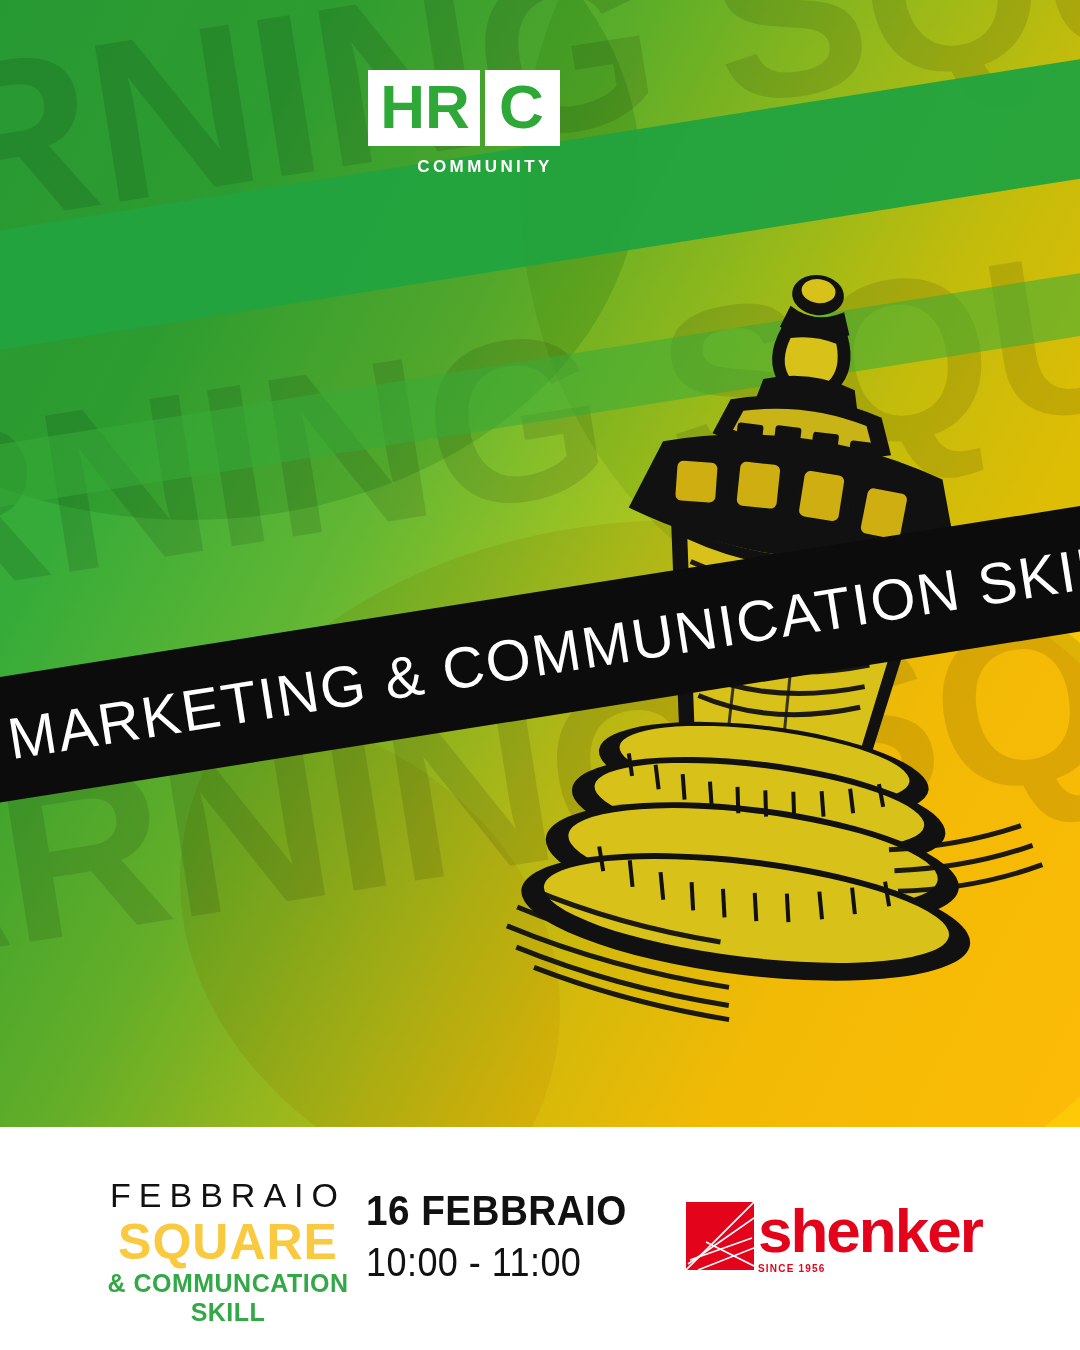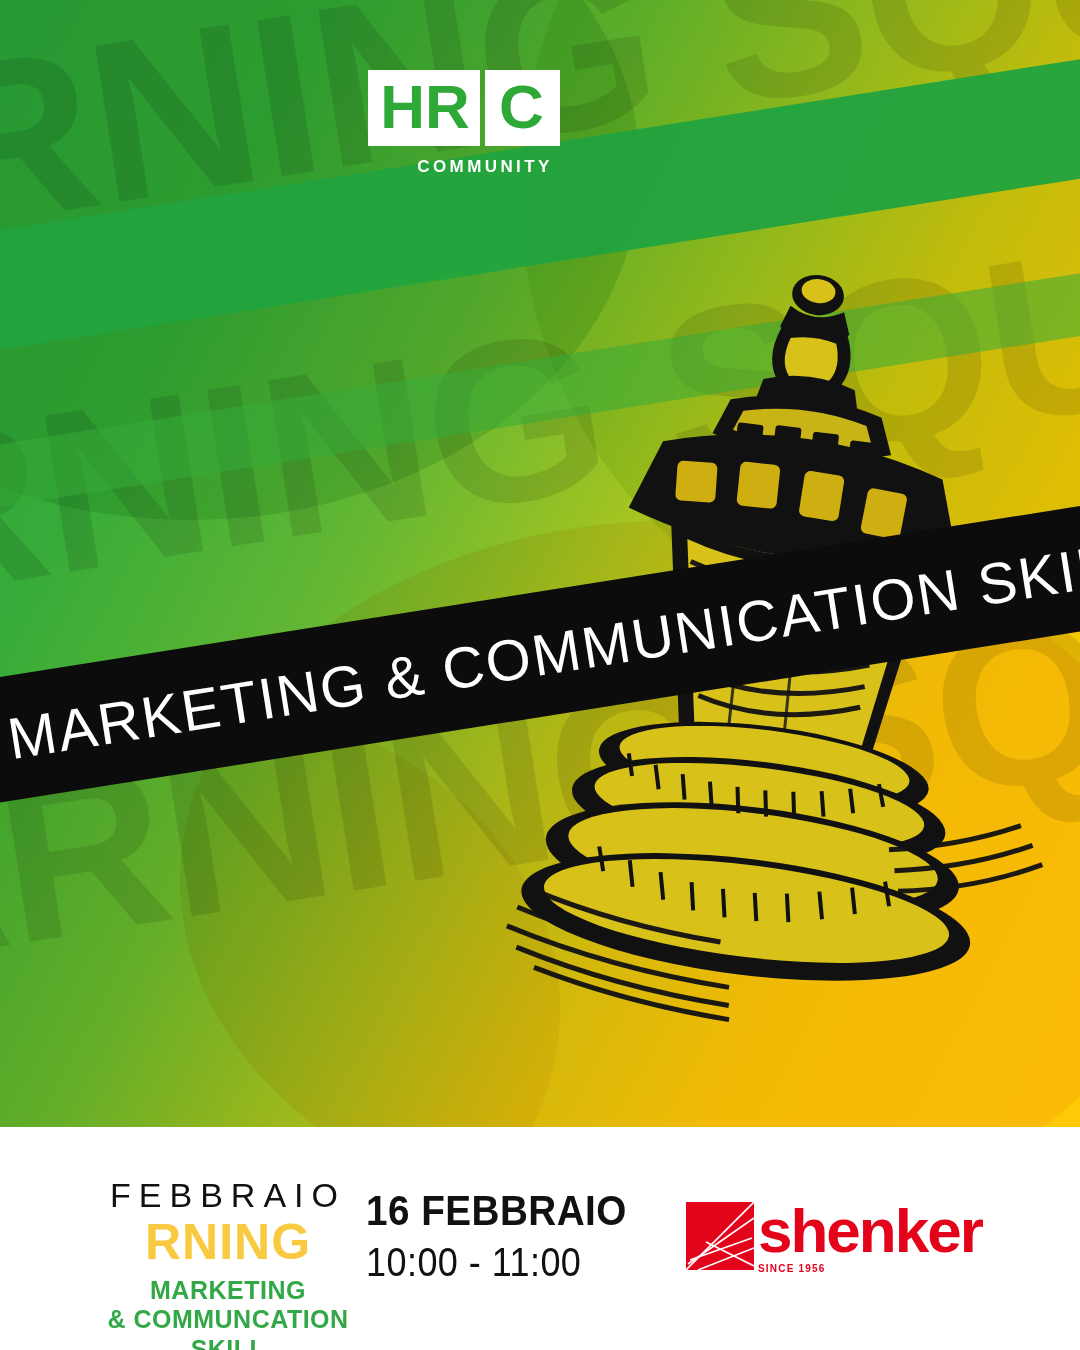--- a/index.html
+++ b/index.html
@@ -212,22 +212,21 @@
       </div>
       <div class="hrc-sub">COMMUNITY</div>
     </div>
 
   </div>
 
   <div class="footer"></div>
 
   <div class="ls">
     <div class="ls-top">FEBBRAIO</div>
-    <div class="ls-mid">RNING</div>
-    <div class="ls-b1">MARKETING</div>
+    <div class="ls-mid">SQUARE</div>
     <div class="ls-b2">&amp; COMMUNCATION SKILL</div>
   </div>
 
   <div class="when">
     <div class="when-date">16 FEBBRAIO</div>
     <div class="when-time">10:00 - 11:00</div>
   </div>
 
   <div class="shk">
     <div class="shk-mark">

